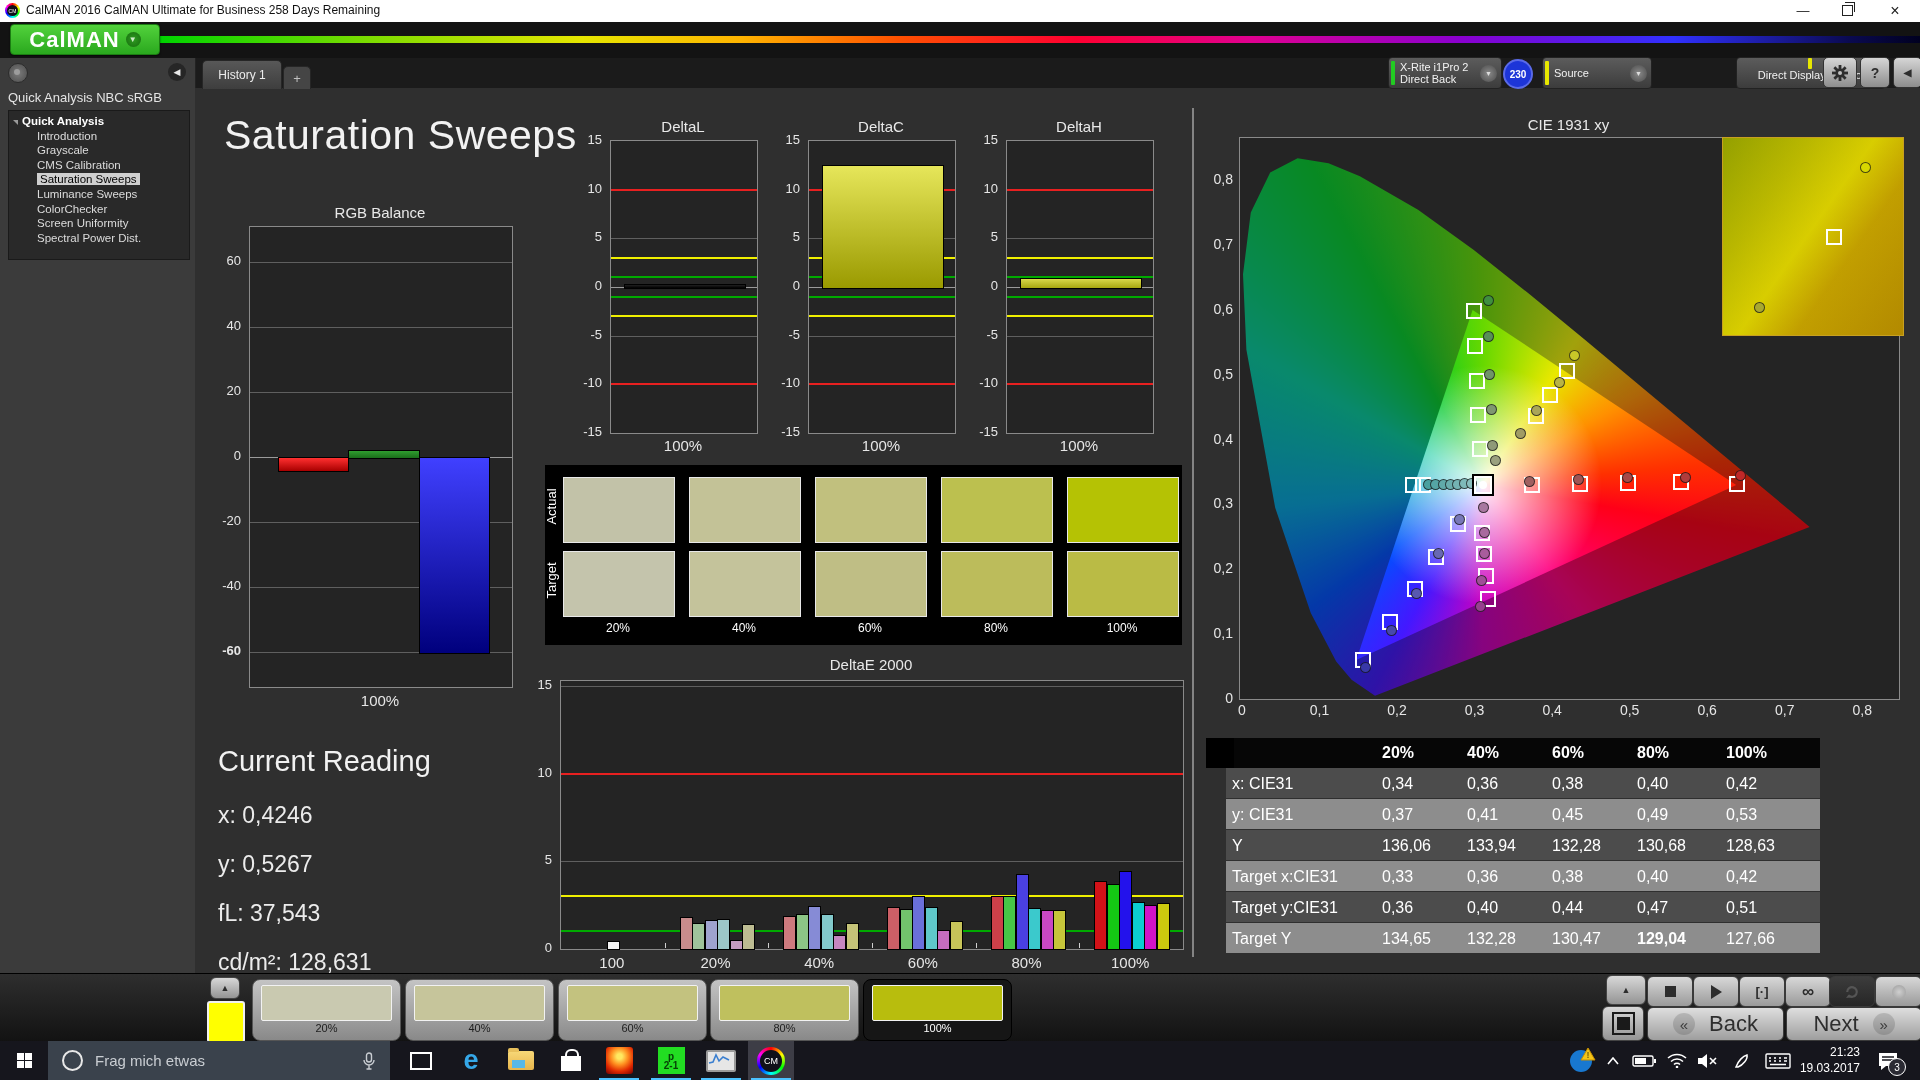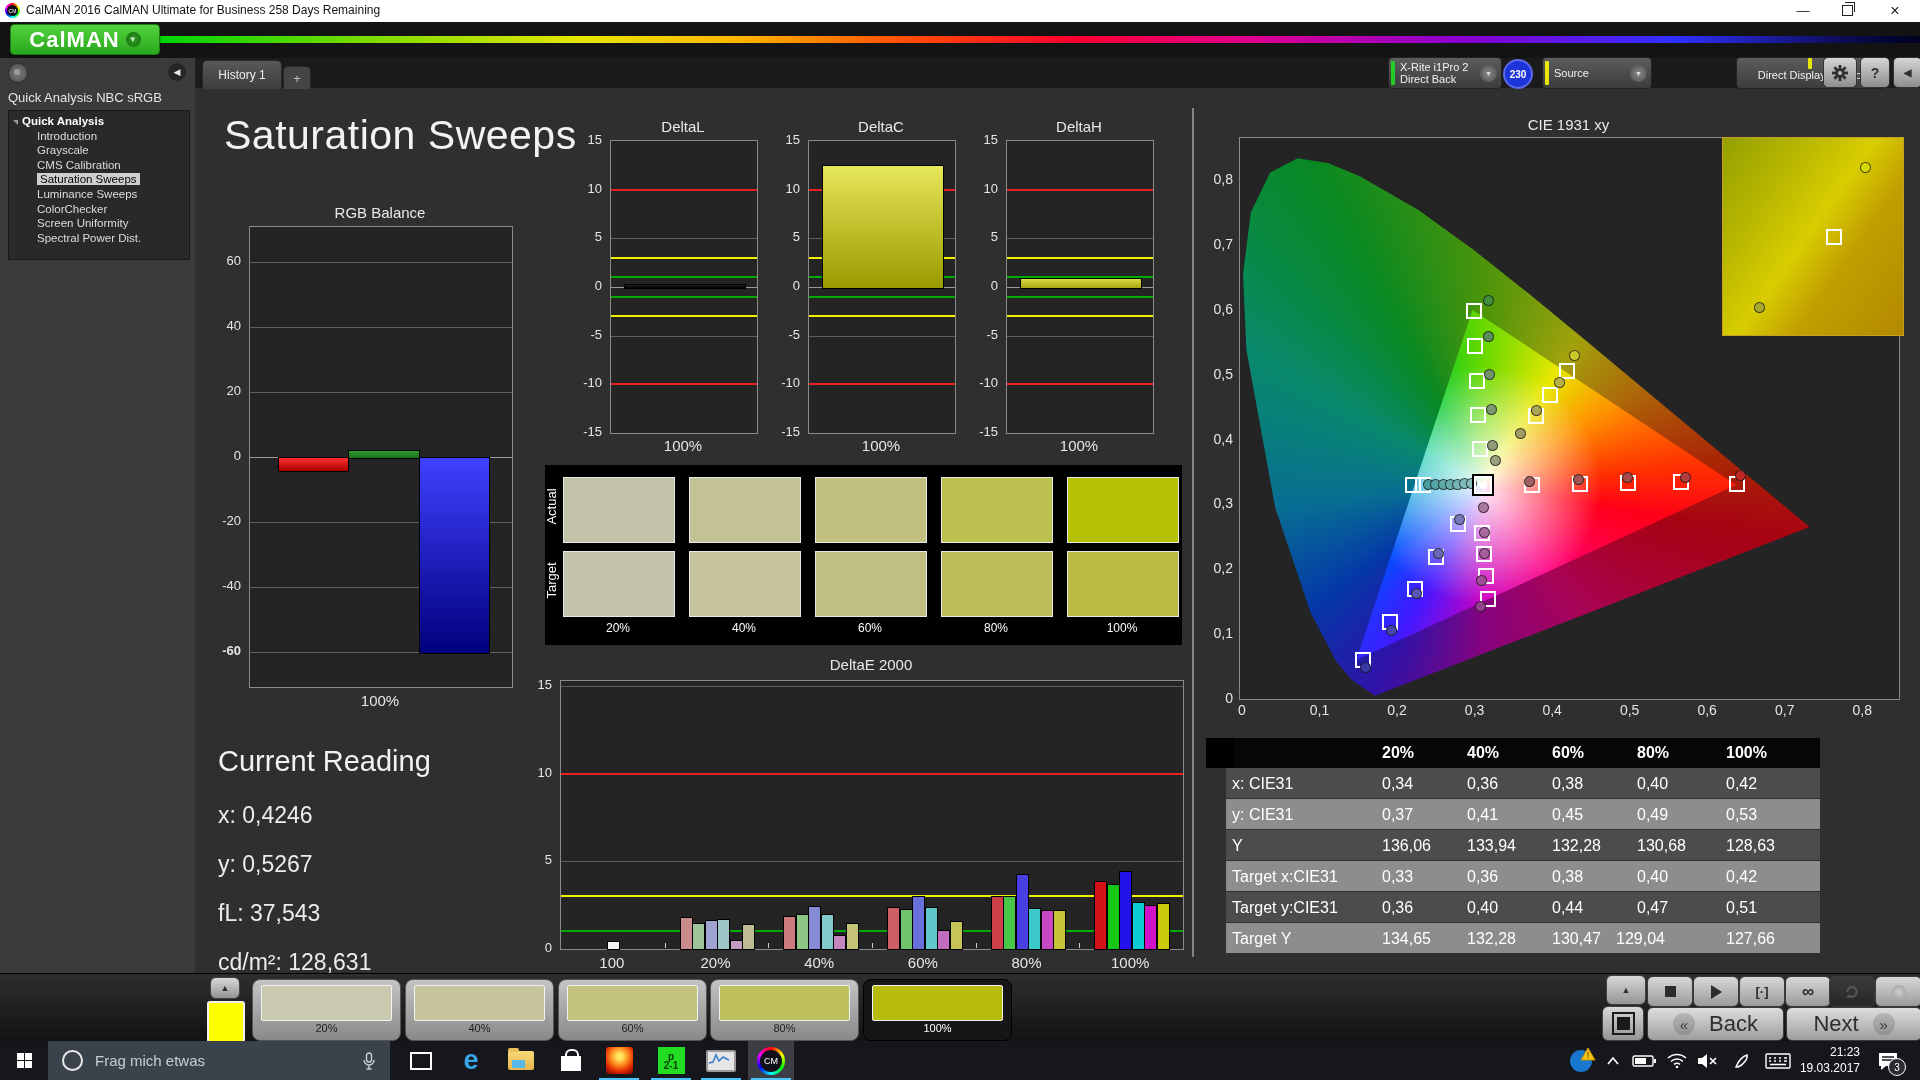--- a/index.html
+++ b/index.html
@@ -515,21 +515,21 @@
       <div class="t-cell" style="left: 176px; top: 154px; width: 88px;">0,36</div>
       <div class="t-cell" style="left: 261px; top: 154px; width: 88px;">0,40</div>
       <div class="t-cell" style="left: 346px; top: 154px; width: 88px;">0,44</div>
       <div class="t-cell" style="left: 431px; top: 154px; width: 88px;">0,47</div>
       <div class="t-cell" style="left: 520px; top: 154px; width: 88px;">0,51</div>
       <div style="left: 20px; top: 185px; width: 594px; height: 30px; background: rgb(141, 141, 141); position: absolute;"></div>
       <div class="t-cell" style="left: 26px; top: 185px; width: 170px;">Target Y</div>
       <div class="t-cell" style="left: 176px; top: 185px; width: 88px;">134,65</div>
       <div class="t-cell" style="left: 261px; top: 185px; width: 88px;">132,28</div>
       <div class="t-cell" style="left: 346px; top: 185px; width: 88px;">130,47</div>
-      <div class="t-cell" style="left: 410px; top: 185px; width: 88px;">129,04</div>
+      <div class="t-cell" style="left: 431px; top: 185px; width: 88px; font-weight: bold;">129,04</div>
       <div class="t-cell" style="left: 520px; top: 185px; width: 88px;">127,66</div>
     </div>
 
   <div id="bottombar" class="abs">
     <div class="grad-btn" style="left:210px;top:3px;width:28px;height:20px;font-size:9px;">▲</div>
     <div id="preview-chip" class="abs" style="left: 207px; top: 27px; width: 34px; height: 38px; border: 2px solid rgb(240, 240, 240); border-radius: 3px; background: rgb(255, 255, 0);"></div>
     <div id="bottom-swatches"></div>
     <div class="grad-btn" style="left:1606px;top:1px;width:38px;height:28px;font-size:9px;">▲</div>
     <div class="grad-btn" style="left:1602px;top:32px;width:40px;height:33px;">
       <span style="display:block;width:13px;height:13px;background:#1a1a1a;outline:2px solid #1a1a1a;outline-offset:3px;"></span>

